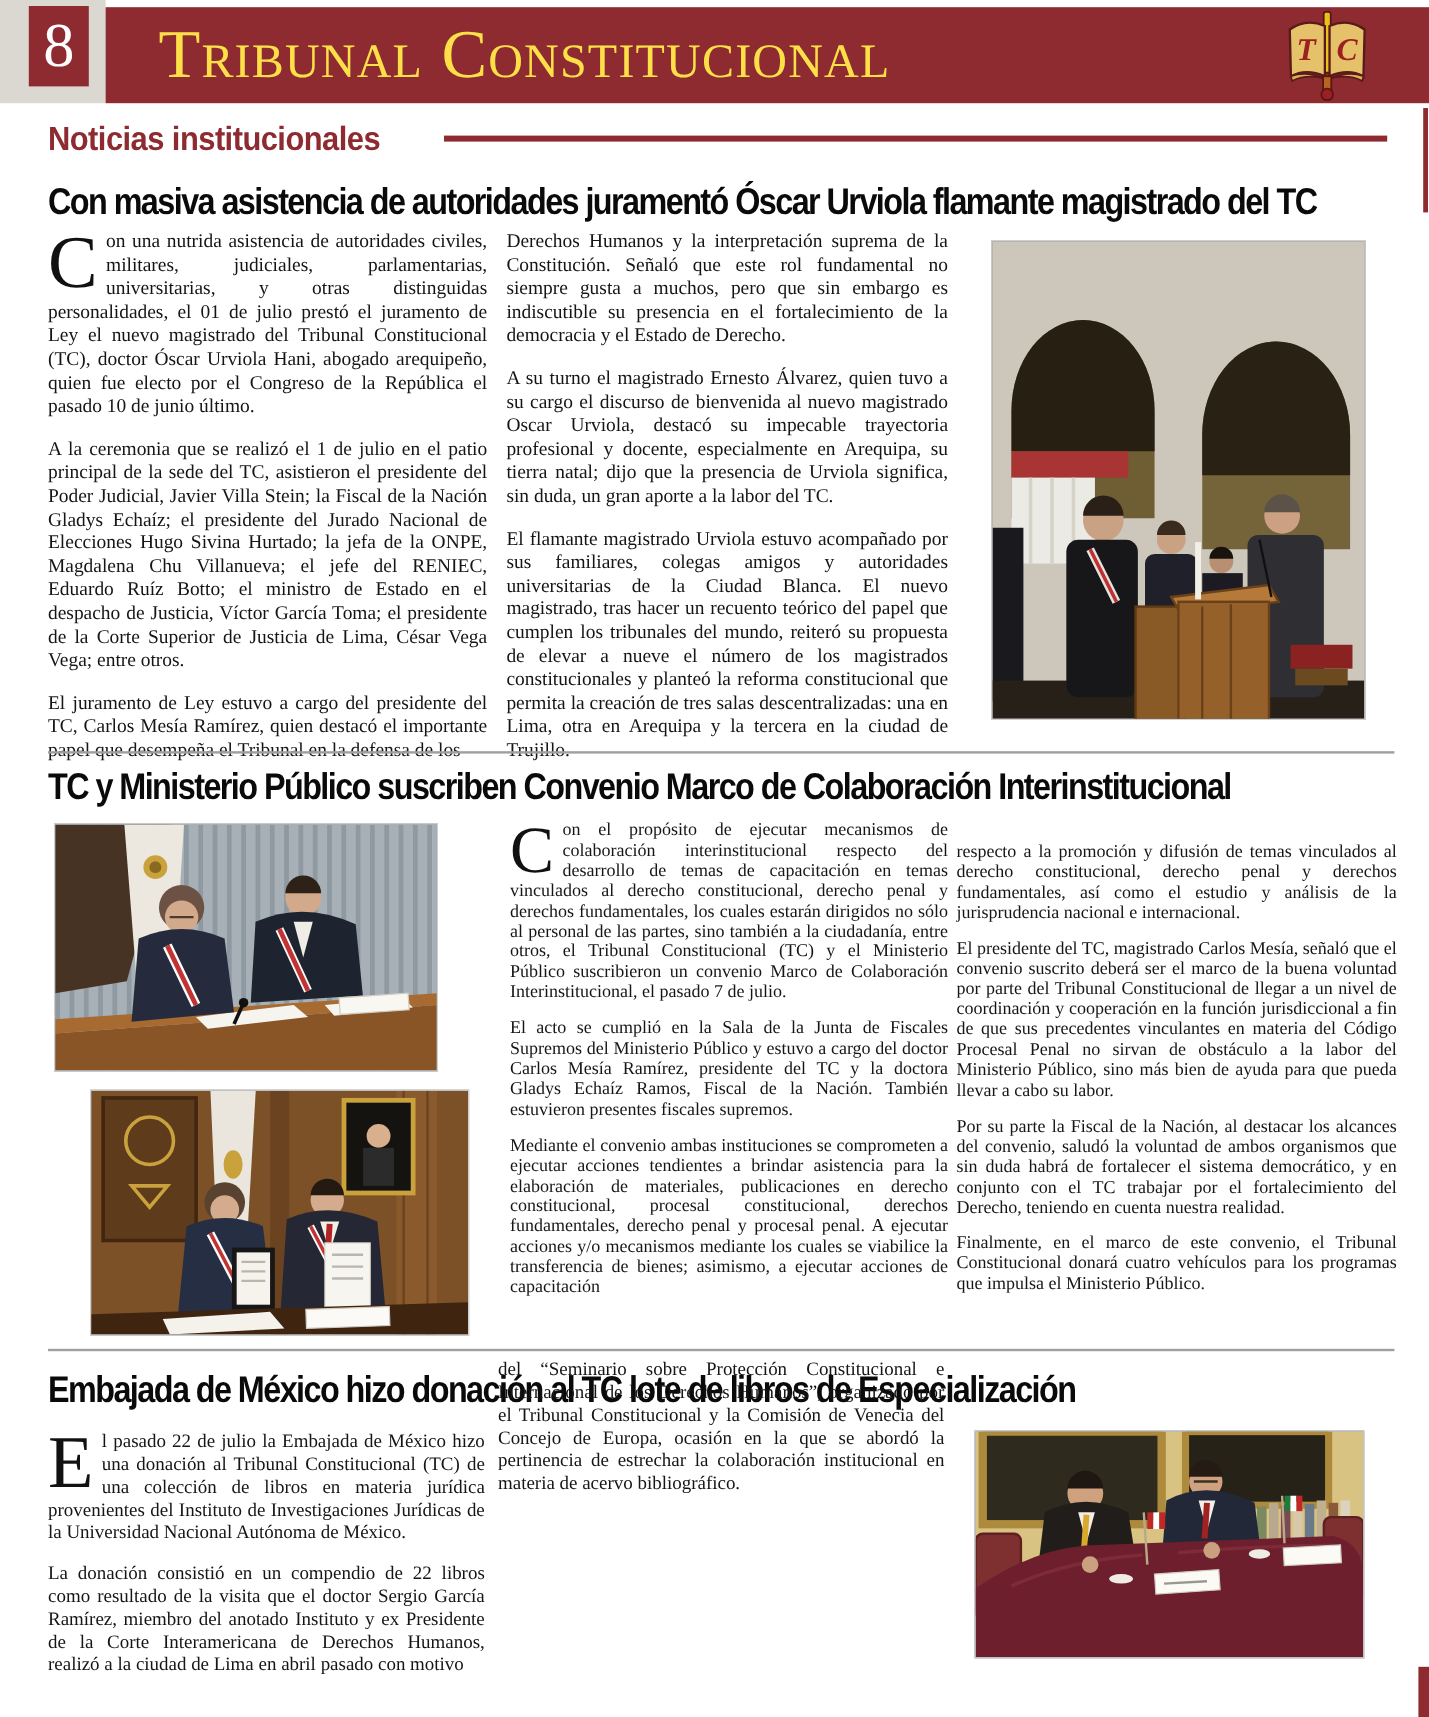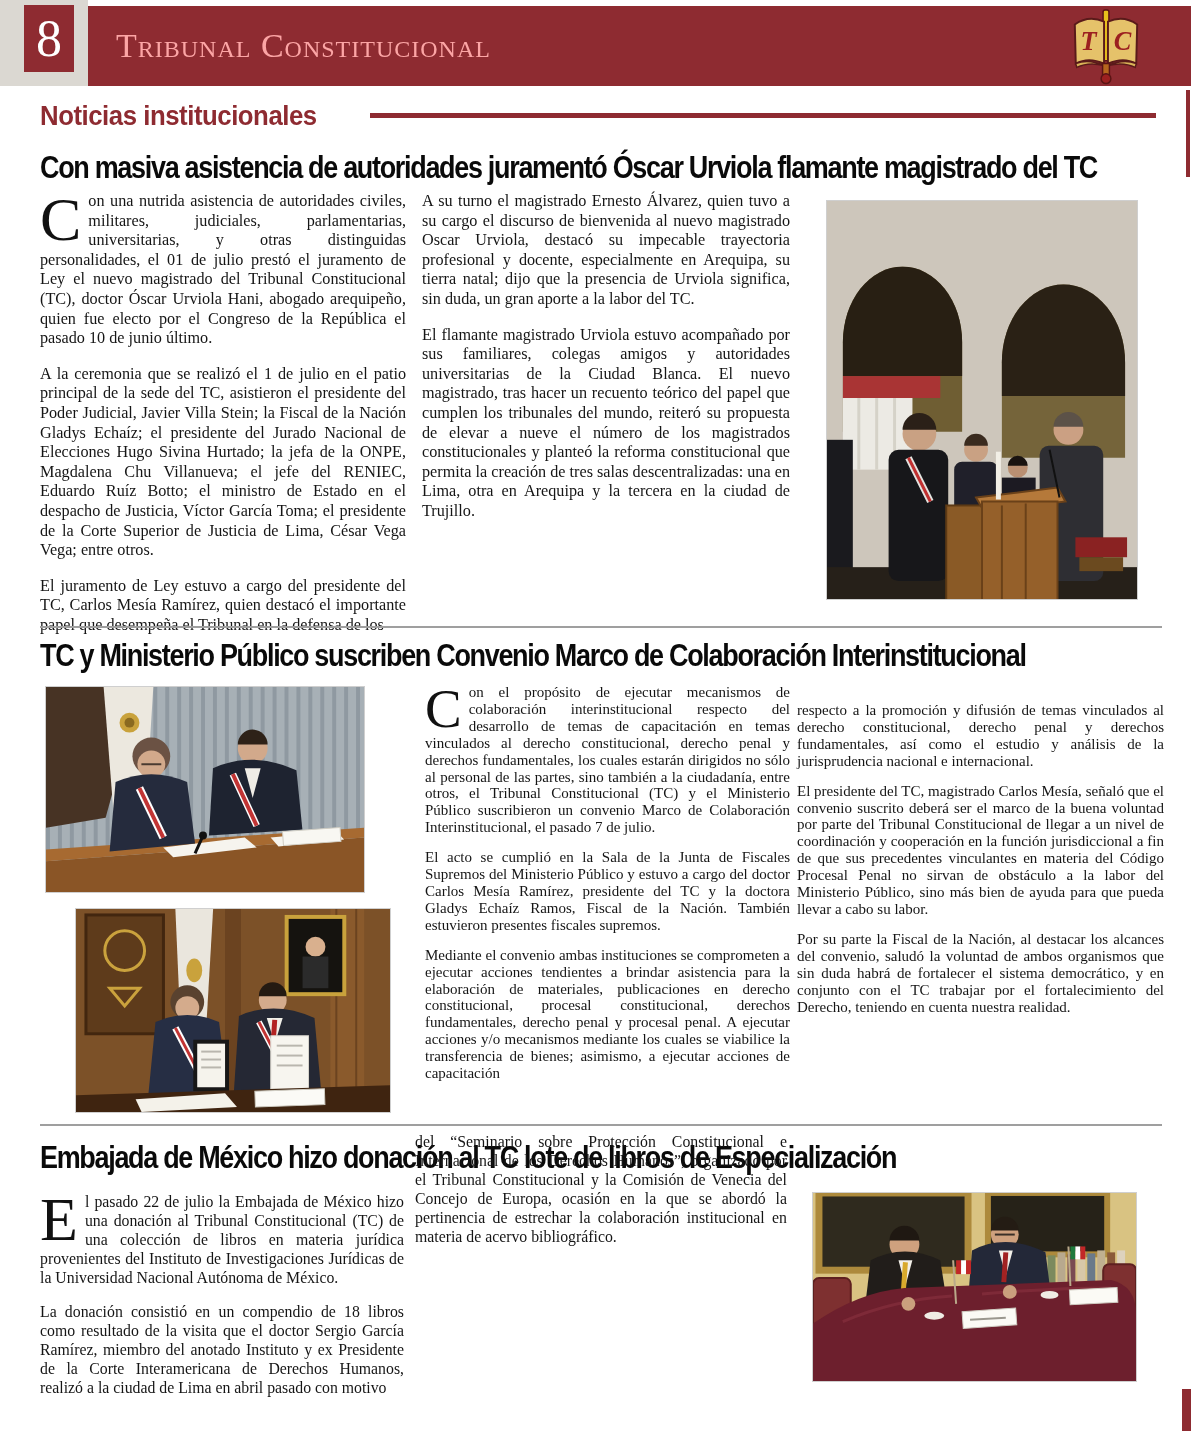--- a/index.html
+++ b/index.html
@@ -2,22 +2,22 @@
 <html lang="es"><head>
 <meta charset="utf-8">
 <title>Tribunal Constitucional - Noticias institucionales</title>
 <style>
   html,body{margin:0;padding:0;background:#fff;}
   .page{position:relative;width:1191px;height:1431px;background:#fff;overflow:hidden;
         font-family:"Liberation Serif",serif;color:#151515;}
   
   .topbar-gray{position:absolute;left:0;top:0;width:88px;height:86px;background:#dbd8d2;}
   .banner{position:absolute;left:88px;top:6px;width:1103px;height:80px;background:#8e2b31;}
-  .banner-title{position:absolute;left:28px;top:8px;color:#fca5a5;font-variant:small-caps;
-        font-size:34px;letter-spacing:1px;line-height:64px;}
+  .banner-title{position:absolute;left:44px;top:8px;color:#fde047;font-variant:small-caps;
+        font-size:57px;letter-spacing:1px;line-height:64px;}
   .logo{position:absolute;right:46px;top:1px;width:78px;height:78px;}
   .pagenum-box{position:absolute;left:24px;top:5px;width:50px;height:67px;background:#8e2b31;
         display:flex;align-items:center;justify-content:center;}
   .pagenum{color:#fff;font-size:52px;line-height:1;}
   
   .section-row{position:absolute;left:40px;top:100px;width:1122px;height:36px;}
   .section-title{position:absolute;left:0;top:0;color:#8e2b31;font-family:"Liberation Sans",sans-serif;
         font-weight:700;font-size:28px;letter-spacing:-0.5px;white-space:nowrap;
         transform:scaleX(0.92);transform-origin:left;}
   .section-rule{position:absolute;left:330px;right:6px;top:13px;height:5px;background:#8e2b31;}
@@ -86,20 +86,21 @@
 
   <h1 class="headline" id="h1">Con masiva asistencia de autoridades juramentó Óscar Urviola flamante magistrado del TC</h1>
 
   <div class="col a1" id="a1c1">
     <p><span class="dropcap">C</span><span>on una nutrida asistencia de autoridades civiles, militares, judiciales, parlamentarias, universitarias, y otras distinguidas personalidades, el 01 de julio prestó el juramento de Ley el nuevo magistrado del Tribunal Constitucional (TC), doctor Óscar Urviola Hani, abogado arequipeño, quien fue electo por el Congreso de la República el pasado 10 de junio último.</span></p>
     <p>A la ceremonia que se realizó el 1 de julio en el patio principal de la sede del TC, asistieron el presidente del Poder Judicial, Javier Villa Stein; la Fiscal de la Nación Gladys Echaíz; el presidente del Jurado Nacional de Elecciones Hugo Sivina Hurtado; la jefa de la ONPE, Magdalena Chu Villanueva; el jefe del RENIEC, Eduardo Ruíz Botto; el ministro de Estado en el despacho de Justicia, Víctor García Toma; el presidente de la Corte Superior de Justicia de Lima, César Vega Vega;  entre otros.</p>
     <p>El juramento de Ley estuvo a cargo del presidente del TC, Carlos Mesía Ramírez, quien destacó el importante papel que desempeña el Tribunal en la defensa de los</p>
   </div>
 
   <div class="col a1" id="a1c2">
+    <p>Derechos Humanos y la interpretación suprema de la Constitución. Señaló que este rol fundamental no siempre gusta a muchos, pero que sin embargo es indiscutible su presencia en el fortalecimiento de la democracia y el Estado de Derecho.</p>
     <p>A su turno el magistrado Ernesto Álvarez, quien tuvo a su cargo el discurso de bienvenida al nuevo magistrado Oscar Urviola, destacó su impecable trayectoria profesional y docente, especialmente en Arequipa, su tierra natal; dijo que la presencia de Urviola significa, sin  duda, un gran aporte a la labor del TC.</p>
     <p>El flamante magistrado Urviola estuvo acompañado por sus familiares, colegas amigos y autoridades universitarias de la Ciudad Blanca. El nuevo magistrado, tras hacer un recuento teórico del papel que cumplen los tribunales del mundo, reiteró su propuesta de elevar a nueve el número de los magistrados constitucionales y planteó la reforma constitucional que permita la creación de tres salas descentralizadas: una en Lima, otra en Arequipa y la tercera en la ciudad de Trujillo.</p>
   </div>
 
   <figure class="photo" id="ph1" role="img" aria-label="Ceremonia de juramentación bajo los arcos del patio del Tribunal Constitucional">
     <svg viewBox="0 0 312 400" xmlns="http://www.w3.org/2000/svg" preserveAspectRatio="none">
       <rect width="312" height="400" fill="#cdc6bb"></rect>
       <path d="M16,232 v-90 a60,76 0 0 1 120,0 v90 z" fill="#6f5e33"></path>
       <path d="M16,176 v-34 a60,76 0 0 1 120,0 v34 z" fill="#281f13"></path>
       <path d="M176,258 v-96 a62,78 0 0 1 124,0 v96 z" fill="#75643a"></path>
@@ -221,29 +222,30 @@
   <div class="col a2" id="a2cm">
     <p><span class="dropcap">C</span><span>on el propósito de ejecutar mecanismos de colaboración interinstitucional respecto del desarrollo de temas de capacitación en temas vinculados al derecho constitucional, derecho penal y derechos fundamentales, los cuales estarán dirigidos no sólo al personal  de las partes, sino también a la ciudadanía, entre otros, el Tribunal Constitucional (TC) y el Ministerio Público suscribieron un convenio Marco de Colaboración Interinstitucional, el pasado 7 de julio.</span></p>
     <p>El acto se cumplió en la Sala de la Junta de Fiscales Supremos del Ministerio Público y estuvo a cargo del doctor Carlos Mesía Ramírez, presidente del TC y la doctora Gladys Echaíz Ramos, Fiscal de la Nación. También estuvieron presentes fiscales supremos.</p>
     <p>Mediante el convenio ambas instituciones se comprometen a ejecutar acciones tendientes a brindar asistencia para la elaboración de materiales, publicaciones en derecho constitucional, procesal constitucional, derechos fundamentales, derecho penal y procesal penal. A ejecutar acciones y/o mecanismos mediante los cuales se viabilice la transferencia de bienes; asimismo, a ejecutar acciones de capacitación</p>
   </div>
 
   <div class="col a2" id="a2cr">
     <p>respecto a la promoción y difusión de temas vinculados al derecho constitucional, derecho penal y derechos fundamentales, así como el estudio y análisis de la jurisprudencia nacional e internacional.</p>
     <p>El presidente del TC, magistrado Carlos Mesía, señaló que el convenio suscrito deberá ser el marco de la buena voluntad por parte del Tribunal Constitucional de llegar a un nivel de coordinación y cooperación en la función jurisdiccional a fin de que sus precedentes vinculantes en materia del Código Procesal Penal no sirvan de obstáculo a la labor del Ministerio Público, sino más bien de ayuda para que pueda llevar a cabo su labor.</p>
     <p>Por su parte la Fiscal de la Nación, al destacar los alcances del convenio, saludó la voluntad de ambos organismos que sin duda habrá de fortalecer el sistema democrático, y en conjunto con el TC trabajar por el fortalecimiento del Derecho, teniendo en cuenta nuestra realidad.</p>
+    <p>Finalmente, en el marco de este convenio, el Tribunal Constitucional donará cuatro vehículos para los programas que impulsa el Ministerio Público.</p>
   </div>
 
   <div class="rule" id="rule2"></div>
 
   <h1 class="headline" id="h3">Embajada de México hizo donación al TC lote de libros de Especialización</h1>
 
   <div class="col a3" id="a3c1">
     <p><span class="dropcap">E</span><span>l pasado 22 de julio la Embajada de México hizo una donación al Tribunal Constitucional (TC) de una  colección  de  libros  en  materia  jurídica provenientes del Instituto de Investigaciones Jurídicas de la Universidad Nacional Autónoma de México.</span></p>
-    <p>La donación consistió en un compendio de 18 libros como resultado de la visita que el doctor Sergio García Ramírez, miembro del anotado Instituto y ex Presidente de la Corte Interamericana de Derechos Humanos, realizó a la ciudad de Lima en abril pasado con motivo</p>
+    <p>La donación consistió en un compendio de 22 libros como resultado de la visita que el doctor Sergio García Ramírez, miembro del anotado Instituto y ex Presidente de la Corte Interamericana de Derechos Humanos, realizó a la ciudad de Lima en abril pasado con motivo</p>
   </div>
 
   <div class="col a3" id="a3c2">
     <p>del “Seminario sobre Protección Constitucional e Internacional de los Derechos Humanos”, organizado por el Tribunal Constitucional y la Comisión de Venecia del Concejo de Europa, ocasión en la que se abordó la pertinencia de estrechar la colaboración institucional en materia de acervo bibliográfico.</p>
   </div>
 
   <figure class="photo" id="ph4" role="img" aria-label="Mesa con mantel guinda, banderas de Perú y México y los libros donados">
     <svg viewBox="0 0 325 190" xmlns="http://www.w3.org/2000/svg" preserveAspectRatio="none">
       <rect width="325" height="190" fill="#d9c382"></rect>
       <rect x="6" y="0" width="150" height="78" fill="#2f2a1e" stroke="#ad8a3c" stroke-width="7"></rect>

